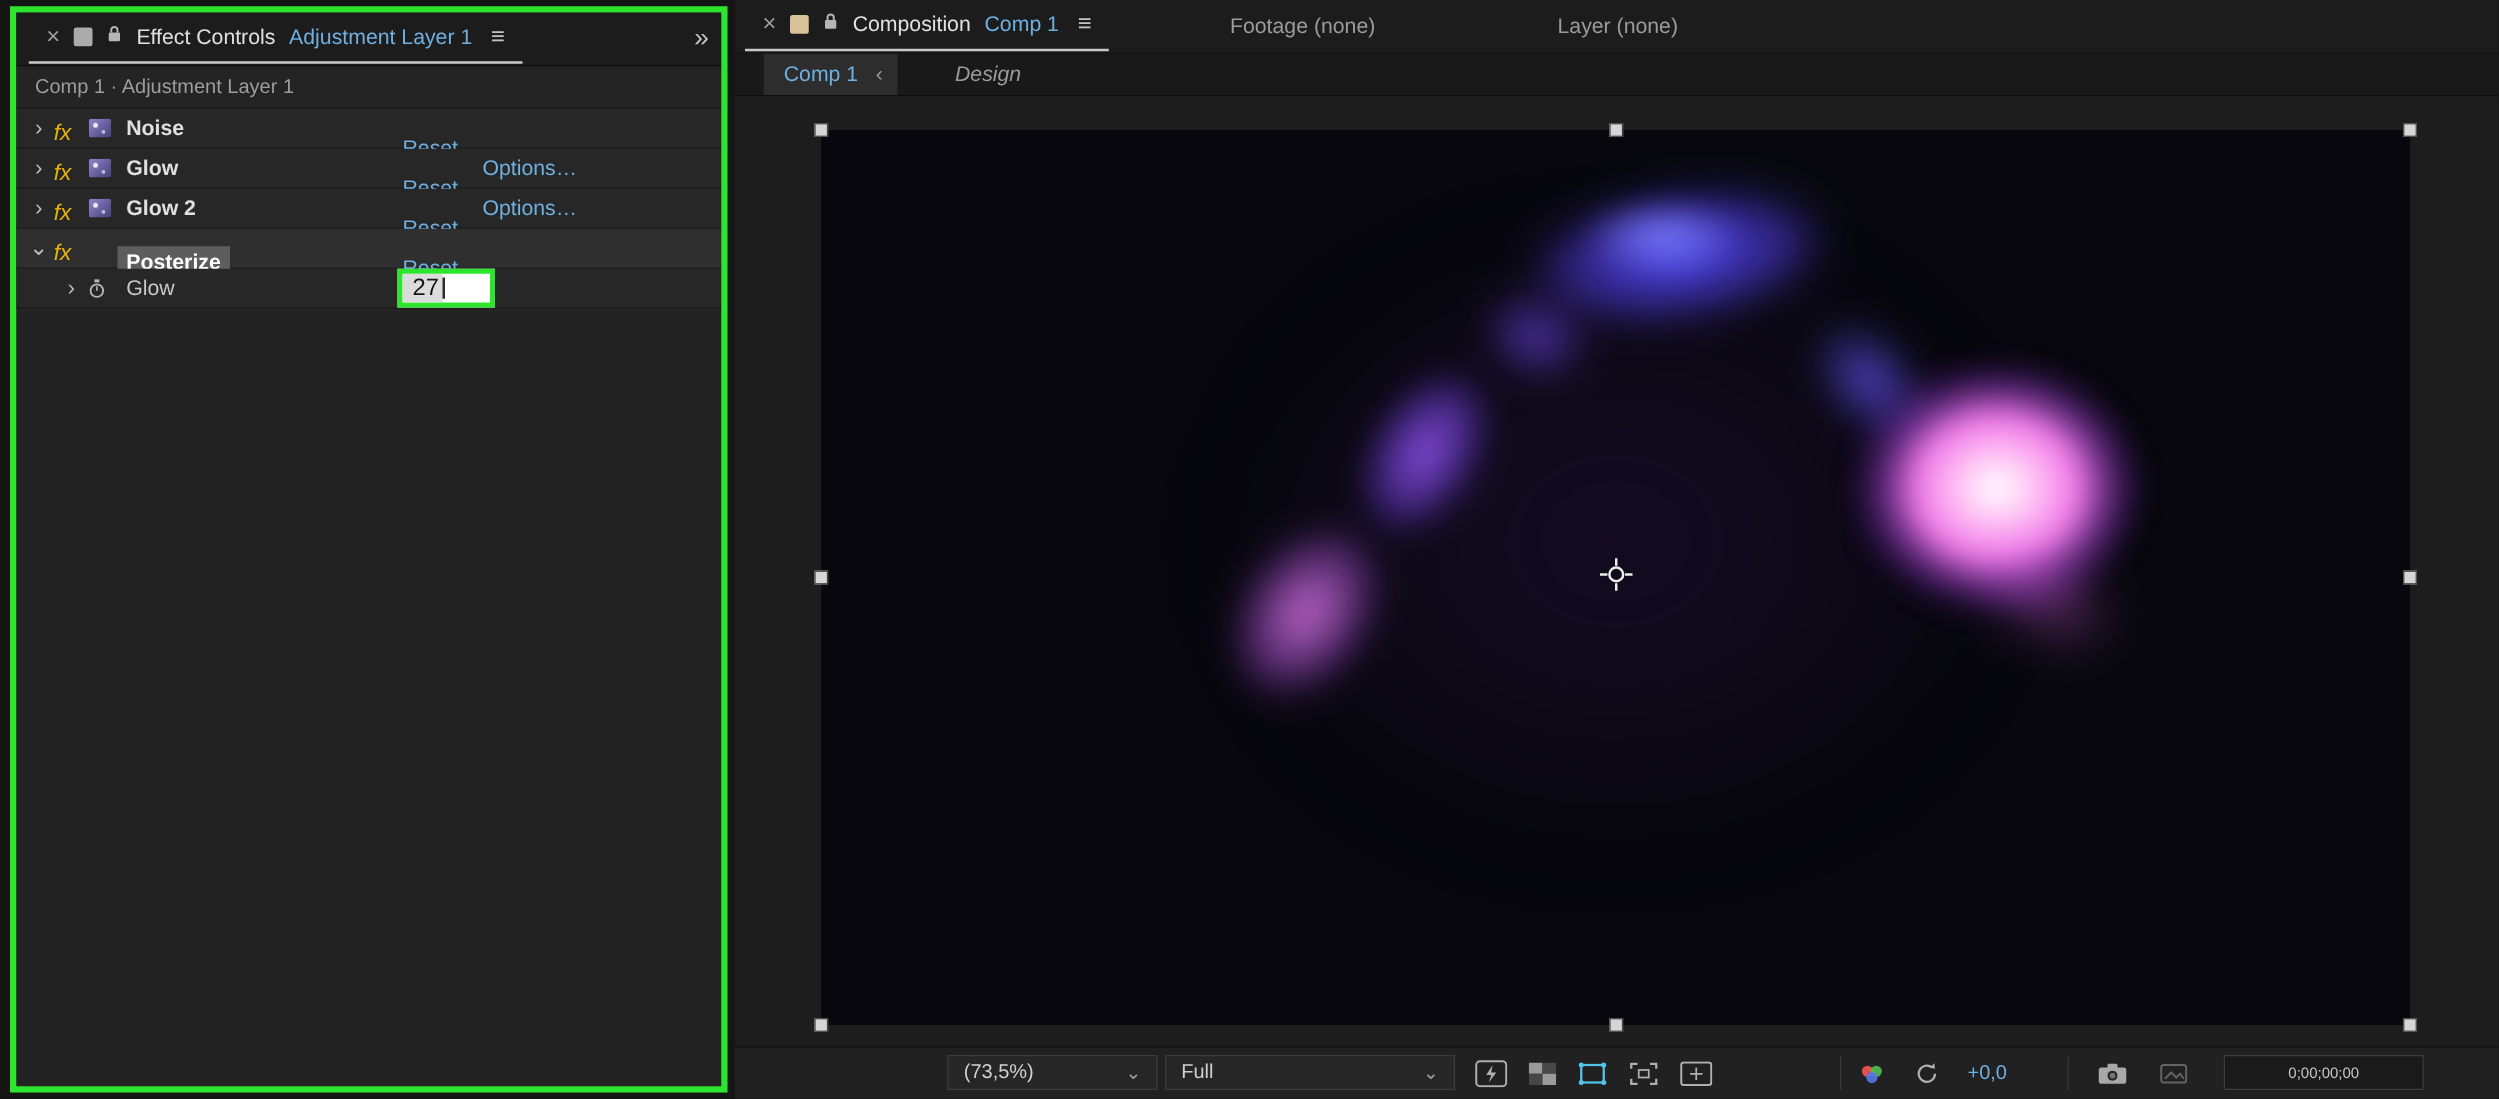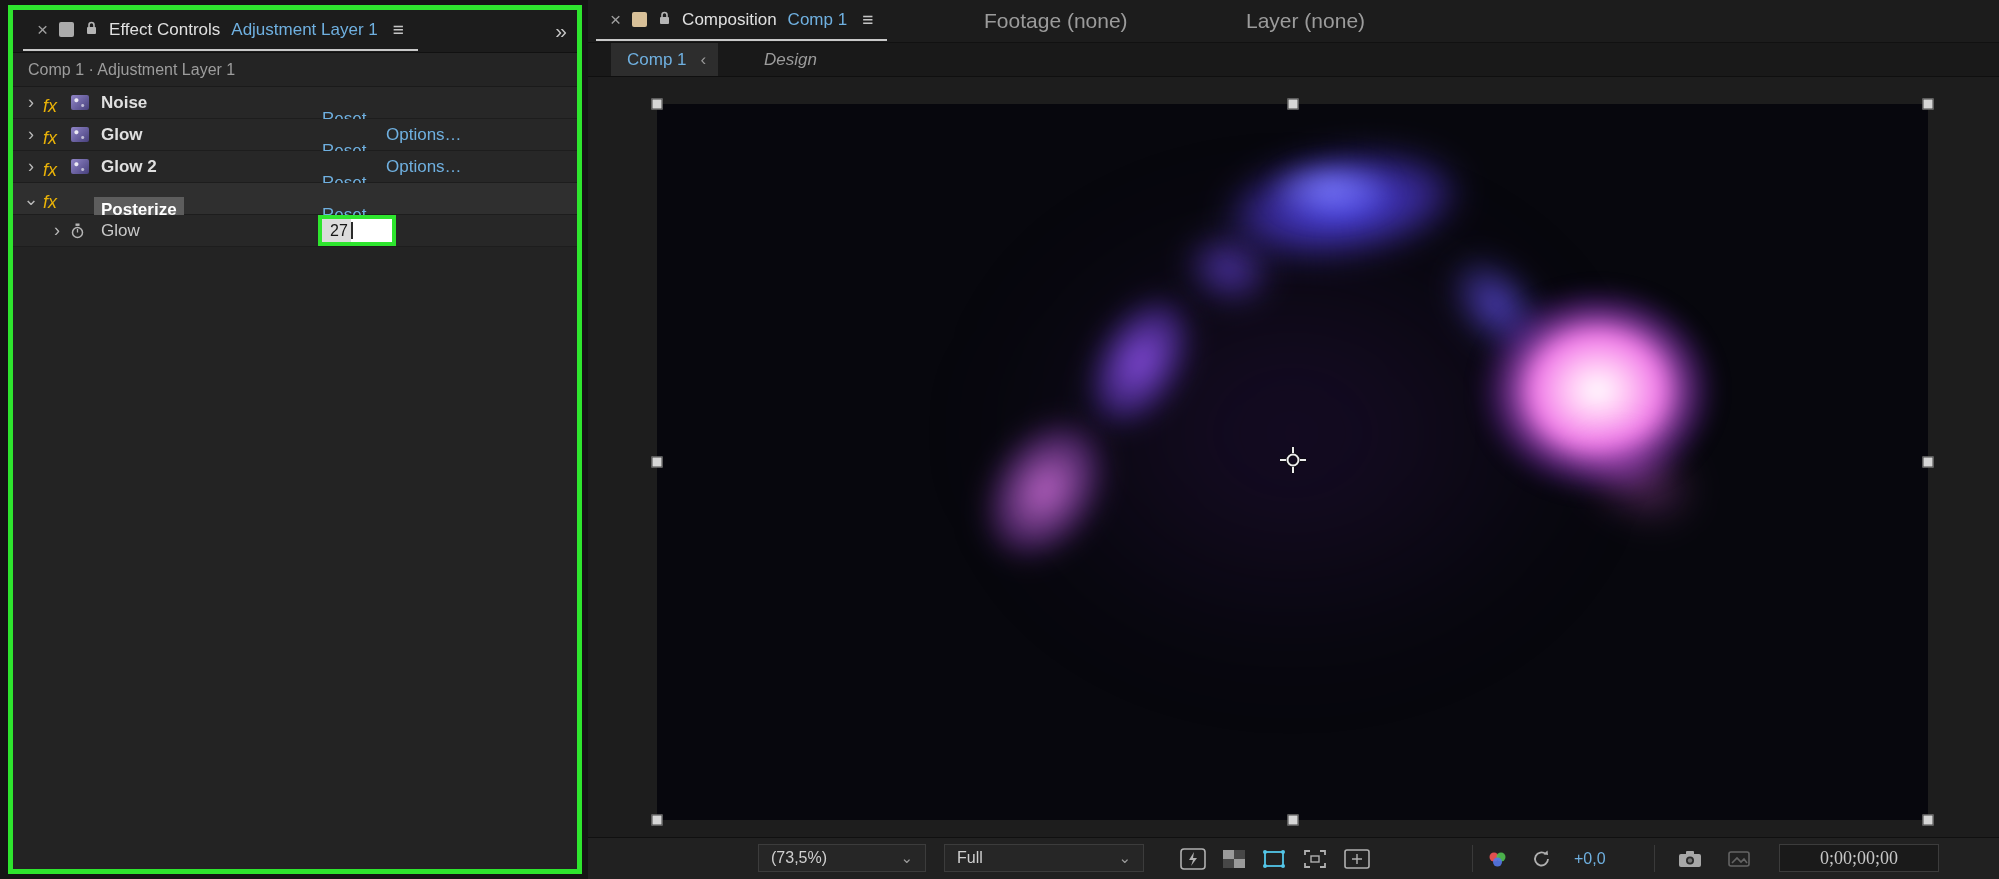--- a/index.html
+++ b/index.html
@@ -39,29 +39,29 @@
           color:#e0e0e0;font-weight:700;}
   .fxname.sel{left:81px;top:14px;height:25px;background:#5d5d5d;color:#fff;padding:0 7px;}
   .proplabel{position:absolute;left:88px;top:0;height:31px;display:flex;align-items:center;
              color:#c9c9c9;font-weight:400;}
   .stopwatch{position:absolute;left:57px;top:8px;}
   .reset{position:absolute;left:309px;top:16px;height:31px;display:flex;align-items:center;color:#6fb0e0;}
   .options{position:absolute;left:373px;top:0;height:31px;display:flex;align-items:center;color:#6fb0e0;}
   .value-box{position:absolute;left:305px;top:0px;width:78px;height:31px;box-sizing:border-box;
              border:4px solid #2ee52e;background:#ffffff;display:flex;align-items:center;overflow:hidden;}
   .value-sel{height:100%;display:flex;align-items:center;background:#dcdcdc;
-             padding:0 3px 0 8px;color:#151515;font-size:16px;}
+             padding:0 3px 0 8px;color:#151515;font-size:19px;}
   .caret{width:2px;height:17px;background:#2b2b2b;}
 
   
   .comp-panel{position:absolute;left:588px;top:0;width:1411px;height:879px;background:#202020;
               display:flex;flex-direction:column;}
   .cp-tabbar{position:relative;flex:0 0 42px;background:#1c1c1c;border-bottom:1px solid #111;}
   .ghost-tab{position:absolute;top:0;height:41px;display:flex;align-items:center;
-             color:#9b9b9b;font-size:21px;}
+             color:#9b9b9b;font-size:17px;}
   .cp-viewerbar{position:relative;flex:0 0 33px;background:#191919;border-bottom:1px solid #0f0f0f;}
   .viewer-tab{position:absolute;left:23px;top:0;height:33px;background:#2d2d2d;display:flex;
               align-items:center;gap:14px;padding:0 12px 0 16px;}
   .viewer-tab-label{color:#6fb0e0;font-size:17px;}
   .viewer-back{color:#9a9a9a;font-size:17px;}
   .design-label{position:absolute;left:176px;top:0;height:33px;display:flex;align-items:center;
                 color:#9b9b9b;font-size:17px;font-style:italic;}
   .viewport{flex:1;position:relative;background:#1d1d1d;overflow:hidden;}
   .comp-sel{position:absolute;left:69px;top:27px;width:1271px;height:716px;}
   .comp-frame{position:absolute;inset:0;background:#07070d;overflow:hidden;}
@@ -88,31 +88,31 @@
   .handle{position:absolute;width:11px;height:11px;background:#d6d6d6;border:1px solid #454545;
           box-sizing:border-box;transform:translate(-50%,-50%);}
   .anchor{position:absolute;left:50%;top:50%;transform:translate(-50%,-50%);}
 
   .cp-toolbar{position:relative;flex:0 0 41px;background:#212121;border-top:1px solid #101010;}
   .dd{position:absolute;top:6px;height:28px;box-sizing:border-box;border:1px solid #3c3c3c;
       background:#262626;display:flex;align-items:center;justify-content:space-between;
       padding:0 12px;color:#cfcfcf;font-size:16px;}
   .dd .dd-caret{color:#9f9f9f;font-size:15px;}
   .dd.zoom{left:170px;width:168px;}
-  .dd.res{left:356px;width:200px;}
+  .dd.res{left:344px;width:232px;}
   .tool-icons{position:absolute;left:592px;top:0;height:41px;display:flex;align-items:center;gap:17px;}
   .tbtn{display:flex;align-items:center;justify-content:center;}
   .tdivider{position:absolute;top:7px;width:1px;height:27px;background:#3a3a3a;}
   .abs-icon{position:absolute;top:0;height:41px;display:flex;align-items:center;}
   .expo-val{position:absolute;left:986px;top:0;height:41px;display:flex;align-items:center;
             color:#6fb0e0;font-size:16px;}
   .tc-box{position:absolute;left:1191px;top:6px;width:160px;height:28px;box-sizing:border-box;
           border:1px solid #3c3c3c;background:#1a1a1a;display:flex;align-items:center;
-          justify-content:center;color:#c8c8c8;font-size:18px;
-          font-family:Liberation Serif, serif;}
+          justify-content:center;color:#c8c8c8;font-size:12px;
+          font-family:Liberation Sans, sans-serif;}
 </style>
 </head>
 <body>
 
 <div class="app">
 
   <div class="ec-wrap">
     <div class="ec-tabbar">
       <div class="tab">
         <span class="close-x">×</span>

